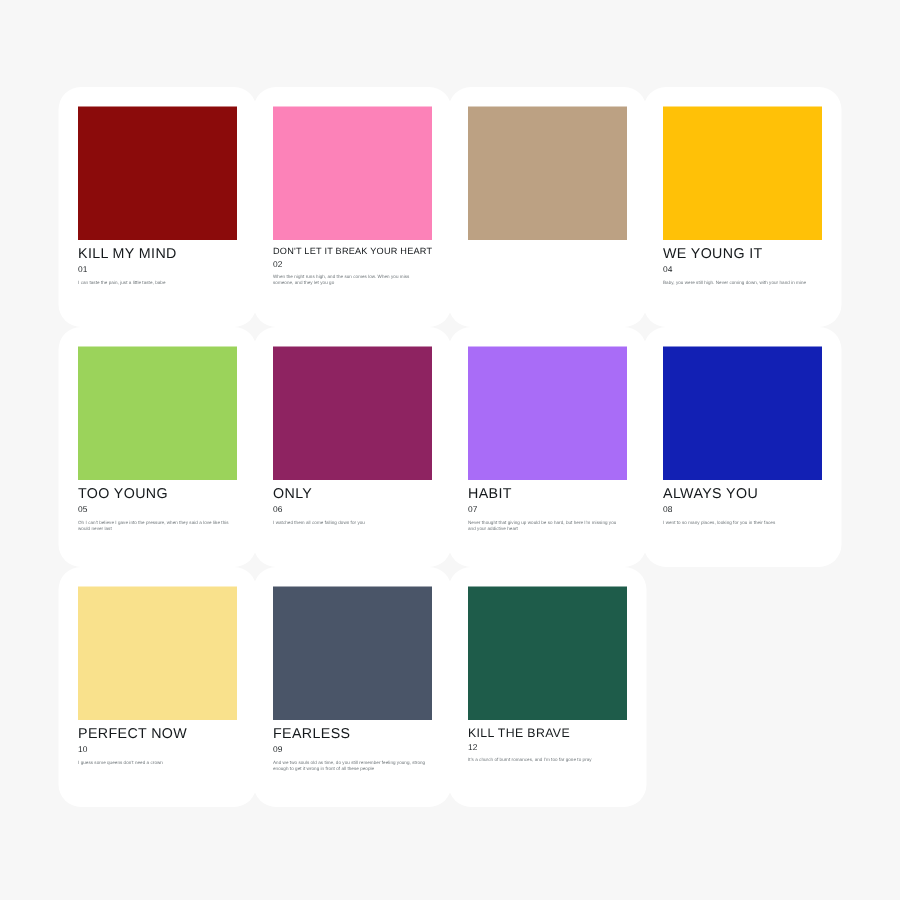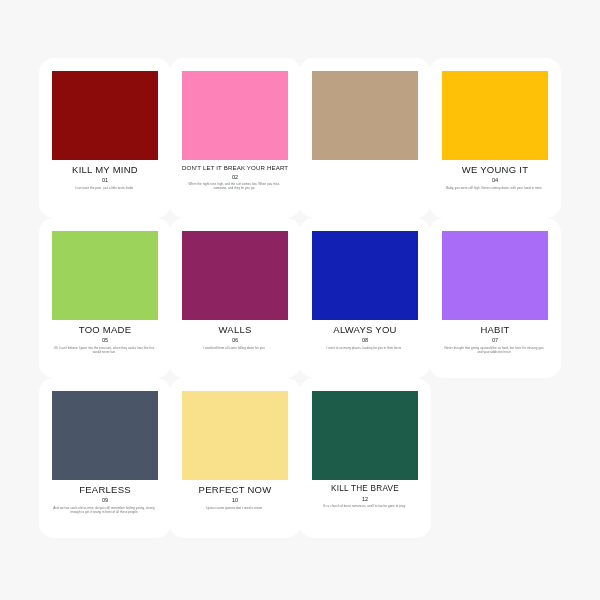--- a/index.html
+++ b/index.html
@@ -20,21 +20,20 @@
     height: 600px;
     box-sizing: border-box;
     display: grid;
     grid-template-columns: repeat(4, 130px);
     grid-template-rows: repeat(3, 160px);
     justify-content: center;
     align-content: center;
     column-gap: 0px;
     row-gap: 0px;
     padding-top: 4px;
-    text-align: center;
   }
 
   .sticker {
     position: relative;
     width: 124px;
     height: 152px;
     margin: 0 auto;
     background: #ffffff;
     border-radius: 11px;
     box-shadow: 0 0 0 4px #ffffff, 0 1px 3px rgba(0,0,0,0.17);
@@ -114,63 +113,63 @@
       <div class="swatch" style="background: rgb(255, 193, 7);"></div>
       <div class="caption">
         <div class="title">WE YOUNG IT</div>
         <div class="track-no">04</div>
         <div class="lyric">Baby, you were still high. Never coming down, with your hand in mine</div>
       </div>
     </div>
     <div class="sticker">
       <div class="swatch" style="background: rgb(155, 211, 91);"></div>
       <div class="caption">
-        <div class="title">TOO MADE</div>
+        <div class="title">TOO YOUNG</div>
         <div class="track-no">05</div>
         <div class="lyric">Oh I can't believe I gave into the pressure, when they said a love like this would never last</div>
       </div>
     </div>
     <div class="sticker">
       <div class="swatch" style="background: rgb(142, 35, 97);"></div>
       <div class="caption">
-        <div class="title">WALLS</div>
+        <div class="title">ONLY</div>
         <div class="track-no">06</div>
         <div class="lyric">I watched them all come falling down for you</div>
+      </div>
+    </div>
+    <div class="sticker">
+      <div class="swatch" style="background: rgb(169, 108, 247);"></div>
+      <div class="caption">
+        <div class="title">HABIT</div>
+        <div class="track-no">07</div>
+        <div class="lyric">Never thought that giving up would be so hard, but here I'm missing you and your addictive heart</div>
       </div>
     </div>
     <div class="sticker">
       <div class="swatch" style="background: rgb(18, 32, 180);"></div>
       <div class="caption">
         <div class="title">ALWAYS YOU</div>
         <div class="track-no">08</div>
         <div class="lyric">I went to so many places, looking for you in their faces</div>
       </div>
     </div>
     <div class="sticker">
-      <div class="swatch" style="background: rgb(169, 108, 247);"></div>
+      <div class="swatch" style="background: rgb(249, 225, 140);"></div>
       <div class="caption">
-        <div class="title">HABIT</div>
-        <div class="track-no">07</div>
-        <div class="lyric">Never thought that giving up would be so hard, but here I'm missing you and your addictive heart</div>
+        <div class="title">PERFECT NOW</div>
+        <div class="track-no">10</div>
+        <div class="lyric">I guess some queens don't need a crown</div>
       </div>
     </div>
     <div class="sticker">
       <div class="swatch" style="background: rgb(74, 85, 104);"></div>
       <div class="caption">
         <div class="title">FEARLESS</div>
         <div class="track-no">09</div>
         <div class="lyric">And we two souls old as time, do you still remember feeling young, strong enough to get it wrong in front of all these people</div>
-      </div>
-    </div>
-    <div class="sticker">
-      <div class="swatch" style="background: rgb(249, 225, 140);"></div>
-      <div class="caption">
-        <div class="title">PERFECT NOW</div>
-        <div class="track-no">10</div>
-        <div class="lyric">I guess some queens don't need a crown</div>
       </div>
     </div>
     <div class="sticker">
       <div class="swatch" style="background: rgb(30, 92, 74);"></div>
       <div class="caption">
         <div class="title small">KILL THE BRAVE</div>
         <div class="track-no">12</div>
         <div class="lyric">It's a church of burnt romances, and I'm too far gone to pray</div>
       </div>
     </div>

